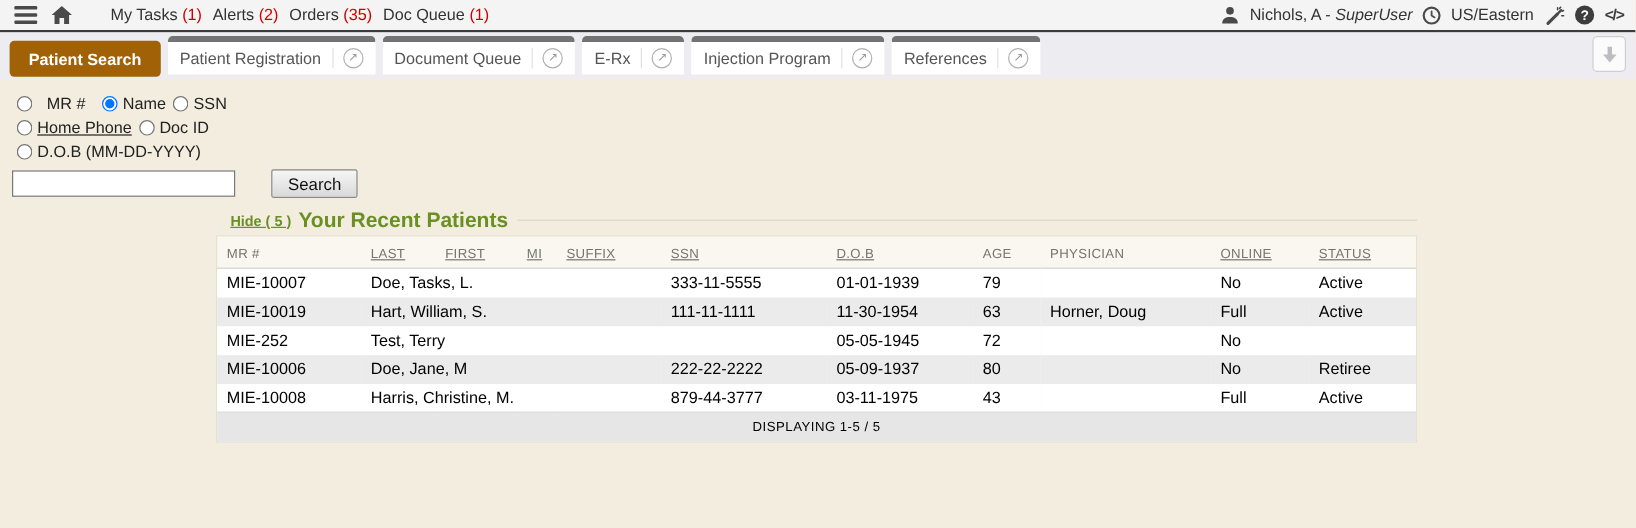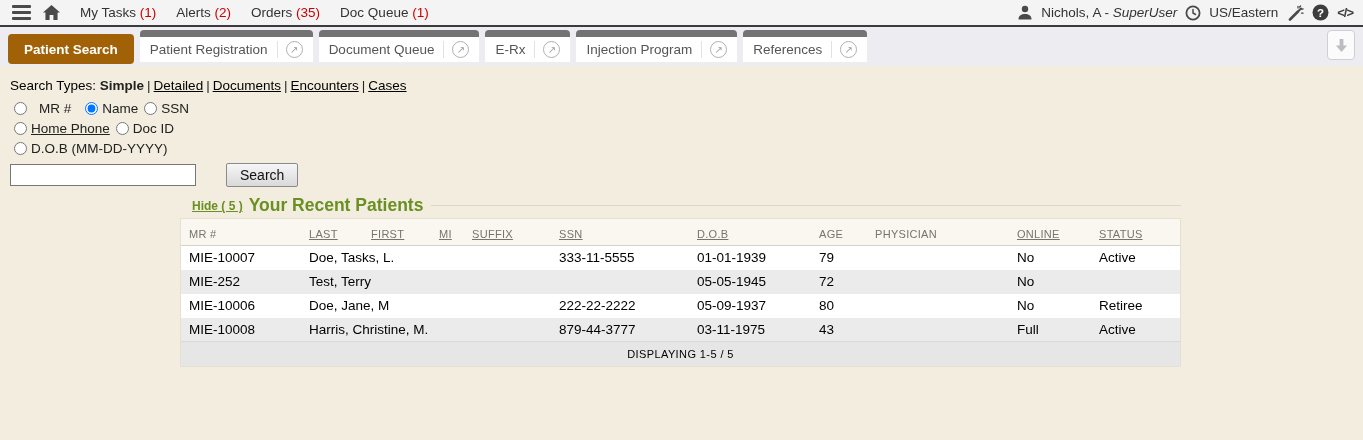--- a/index.html
+++ b/index.html
@@ -6,34 +6,34 @@
   html,body { width:1363px; height:440px; overflow:hidden; }
   body { font-family:"Liberation Sans", sans-serif; background:#f2edde; font-size:14px; color:#222; }
 
   
   .topbar { height:27px; background:#f4f4f4; border-bottom:2px solid #3b3b3b;
             display:flex; align-items:center; justify-content:space-between; padding:0 10px 0 8px; }
   .topbar-left, .topbar-right { display:flex; align-items:center; gap:8px; }
   .burger { display:flex; flex-direction:column; gap:3px; padding:3px 4px; cursor:pointer; }
   .burger span { width:19px; height:3px; background:#4a4a4a; border-radius:1px; }
   .icon-btn { display:inline-flex; align-items:center; justify-content:center; cursor:pointer; }
-  .nav-items { display:flex; align-items:center; gap:20px; margin-left:12px;text-align:right; }
+  .nav-items { display:flex; align-items:center; gap:9px; margin-left:24px;text-align:right; }
   .nav-item { color:#333; cursor:pointer; white-space:nowrap; font-size:13.5px; }
   .nav-item .count { color:#c00; }
   .user-label { color:#333; font-size:13.5px; white-space:nowrap; }
   .user-label .role { font-style:italic; }
   .tz-label { color:#333; font-size:13.5px; }
   .code-glyph { font-weight:bold; color:#3d3d3d; font-size:13px; letter-spacing:-1px; }
 
   
   .tabstrip { height:39px; background:#ededf1; display:flex; align-items:flex-start;
               padding:3px 44px 0 8px; gap:6px; position:relative; }
   .tab { display:flex; align-items:center; height:32px; background:#fff; border-radius:4px 4px 0 0;
          color:#555; font-size:13.5px; cursor:pointer; position:relative; padding:0 10px;
-         border-top:7px solid #737373; }
+         border-top:5px solid #737373; }
   .tab.active { background:#a16207; color:#fff; font-weight:bold; border-radius:4px;
                 border-top:none; height:30px; margin-top:4px; padding:0 16px; }
   .tab .ext { margin-left:9px; padding-left:8px; border-left:1px solid #e2e2e2;
               display:inline-flex; align-items:center; }
   .ext-circle { width:17px; height:17px; border:1px solid #b0b0b0; border-radius:50%;
                 display:inline-flex; align-items:center; justify-content:center;
                 color:#9a9a9a; font-size:10px; line-height:1; }
   .dl-btn { position:absolute; right:8px; top:3px; width:28px; height:30px; background:#fbfbfb;
             border:1px solid #cfcfcf; border-radius:4px; display:flex; align-items:center;
             justify-content:center; cursor:pointer; }
@@ -174,24 +174,20 @@
     <svg width="15" height="15" viewBox="0 0 16 16">
         <path fill="#bdbdc1" d="M6 1h4v7h4l-6 7-6-7h4z"></path>
       </svg>
   </div>
 </div>
 
 <div class="content">
 
 
   <div class="search-block">
-    <div class="search-types">
-      <span class="st-label">Search Types:</span>
-      <span class="st-current">Simple</span><span class="sep">|</span><span class="st-link">Detailed</span><span class="sep">|</span><span class="st-link">Documents</span><span class="sep">|</span><span class="st-link">Encounters</span><span class="sep">|</span><span class="st-link">Cases</span>
-    </div>
     <div class="radio-row">
       <input type="radio" name="searchby" style="">
       <span class="rlabel indent">MR #</span>
       <input type="radio" name="searchby" checked="" style="margin-left: 14px;">
       <span class="rlabel">Name</span>
       <input type="radio" name="searchby" style="margin-left: 6px;">
       <span class="rlabel">SSN</span>
     </div>
     <div class="radio-row">
       <input type="radio" name="searchby" style="">
@@ -250,20 +246,30 @@
             <td>MIE-10007</td>
             <td colspan="4">Doe, Tasks, L.</td>
             <td>333-11-5555</td>
             <td>01-01-1939</td>
             <td>79</td>
             <td></td>
             <td>No</td>
             <td>Active</td>
           </tr>
           <tr>
+            <td>MIE-10019</td>
+            <td colspan="4">Hart, William, S.</td>
+            <td>111-11-1111</td>
+            <td>11-30-1954</td>
+            <td>63</td>
+            <td>Horner, Doug</td>
+            <td>Full</td>
+            <td>Active</td>
+          </tr>
+          <tr>
             <td>MIE-252</td>
             <td colspan="4">Test, Terry</td>
             <td></td>
             <td>05-05-1945</td>
             <td>72</td>
             <td></td>
             <td>No</td>
             <td></td>
           </tr>
           <tr>

